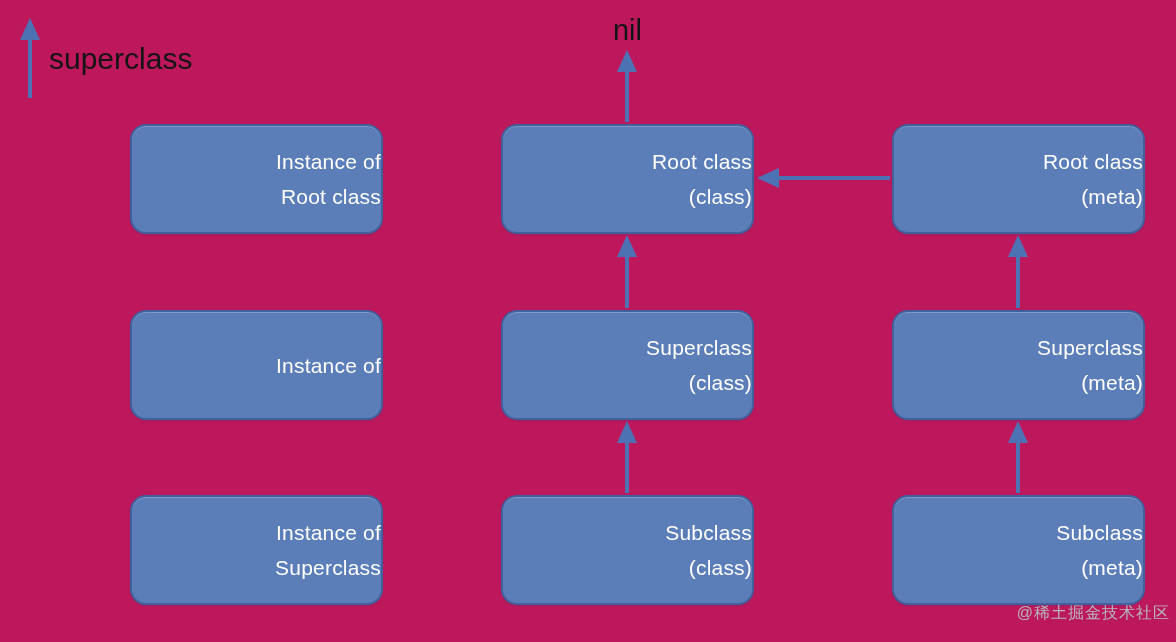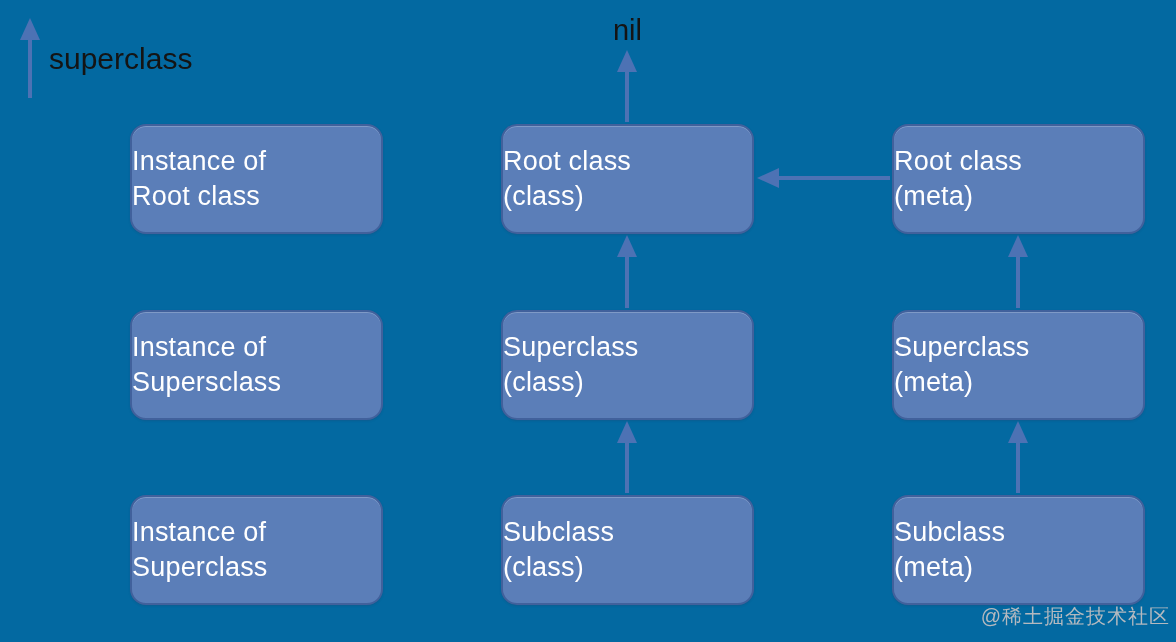--- a/index.html
+++ b/index.html
@@ -11,38 +11,38 @@
     --watermark-text: #b4b9bf;
   }
   * { margin: 0; padding: 0; box-sizing: border-box; }
   html, body { background: #ffffff; }
   body { font-family: "Liberation Sans", sans-serif; }
 
   .canvas {
     position: relative;
     width: 1176px;
     height: 642px;
-    background: #0369a1;
+    background: #be185d;
     overflow: hidden;
   }
 
   .node {
     position: absolute;
     width: 253px;
     height: 110px;
     background: var(--box-fill);
     border: 2px solid var(--box-border);
     border-radius: 16px;
     color: var(--box-text);
     display: flex;
     flex-direction: column;
-    align-items: flex-start;
+    align-items: flex-end;
     justify-content: center;
     text-align: center;
-    font-size: 27px;
+    font-size: 21px;
     line-height: 35px;
     font-weight: 400;
     box-shadow: inset 0 1px 0 rgba(255,255,255,0.22), 0 1px 2px rgba(40,60,100,0.25);
     letter-spacing: 0.2px;
   }
   .c1 { left: 130px; }
   .c2 { left: 501px; }
   .c3 { left: 892px; }
   .r1 { top: 124px; }
   .r2 { top: 310px; }
@@ -78,21 +78,21 @@
     stroke: var(--arrow);
     stroke-width: 4;
     fill: none;
   }
   .arrow-head { fill: var(--arrow); }
 
   .watermark {
     position: absolute;
     right: 6px;
     top: 603px;
-    font-size: 20px;
+    font-size: 16px;
     color: var(--watermark-text);
     letter-spacing: 1px;
   }
 </style>
 </head>
 <body>
 
 <div class="canvas">
 
   <svg class="arrows" viewBox="0 0 1176 642" xmlns="http://www.w3.org/2000/svg">
@@ -134,21 +134,20 @@
   <div class="legend-label">superclass</div>
 
   <div class="nil-label">nil</div>
 
   <div class="node c1 r1">
     <div>Instance of</div>
     <div>Root class</div>
   </div>
   <div class="node c1 r2">
     <div>Instance of</div>
-    <div>Supersclass</div>
   </div>
   <div class="node c1 r3">
     <div>Instance of</div>
     <div>Superclass</div>
   </div>
 
   <div class="node c2 r1">
     <div>Root class</div>
     <div>(class)</div>
   </div>

